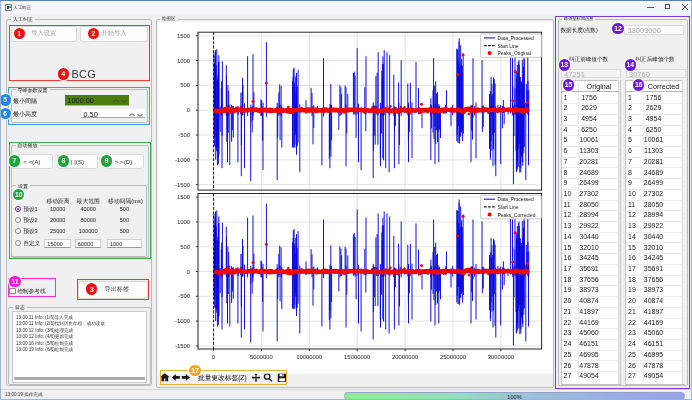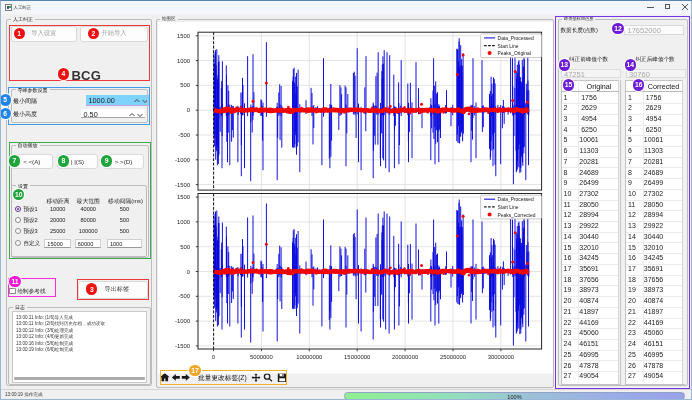--- a/index.html
+++ b/index.html
@@ -108,32 +108,32 @@
         <path d="M483.1 205.4H494.1" stroke="#1a1a1a" stroke-width="1.1" stroke-dasharray="2.6 1.4"></path>
         <circle cx="488.6" cy="212.9" r="2.0" fill="#f00500"></circle>
         <text x="496.6" y="199.8" font-size="4.9" fill="#1a1a1a">Data_Processed</text>
         <text x="496.6" y="207.5" font-size="4.9" fill="#1a1a1a">Start&nbsp;Line</text>
         <text x="496.6" y="215" font-size="4.9" fill="#1a1a1a">Peaks_Corrected</text>
 </svg>
     </div>
 
 <div class="btn" style="left:10px;top:25px;width:65.5px;height:15.5px;color:#9b9b9b;font-size:6.3px;padding-left:0px">导入设置</div>
 <div class="btn" style="left:79px;top:25px;width:68px;height:15.5px;color:#9b9b9b;font-size:6.3px;padding-left:0px">开始导入</div>
-<div style="position:absolute;left:70.5px;top:67px;font-size:13px;color:#333;white-space:nowrap;font-weight:700;letter-spacing:0.2px">BCG</div>
+<div style="position:absolute;left:70.5px;top:67px;font-size:11px;color:#333;white-space:nowrap;font-weight:400;letter-spacing:0.2px">BCG</div>
 <div style="position:absolute;left:7.5px;top:23.5px;width:141.0px;height:56.5px;border:1.6px solid #ef3937;box-sizing:border-box;z-index:30"></div>
 <div style="position:absolute;left:12.5px;top:26.8px;width:11.4px;height:11.4px;border-radius:50%;background:#ee1111;color:#fff;font-size:6.8px;font-weight:bold;display:flex;align-items:center;justify-content:center;z-index:40;box-shadow:0 0 0 1.2px rgba(255,255,255,0.85)">1</div>
     <div style="position:absolute;left:86.8px;top:26.8px;width:11.4px;height:11.4px;border-radius:50%;background:#ee1111;color:#fff;font-size:6.8px;font-weight:bold;display:flex;align-items:center;justify-content:center;z-index:40;box-shadow:0 0 0 1.2px rgba(255,255,255,0.85)">2</div>
     <div style="position:absolute;left:56.599999999999994px;top:67.3px;width:11.4px;height:11.4px;border-radius:50%;background:#ee1111;color:#fff;font-size:6.8px;font-weight:bold;display:flex;align-items:center;justify-content:center;z-index:40;box-shadow:0 0 0 1.2px rgba(255,255,255,0.85)">4</div>
 
 <div class="gb" style="left:9.5px;top:88px;width:137.0px;height:33.5px">
       <span style="left:4px;font-size:5px">寻峰参数设置</span>
     </div>
 <div style="position:absolute;left:12px;top:95.5px;font-size:6px;color:#1a1a1a;white-space:nowrap;">最小间隔</div>
 <div style="position:absolute;left:12px;top:109px;font-size:6px;color:#1a1a1a;white-space:nowrap;">最小高度</div>
-<div style="position:absolute;left:85px;top:93.5px;width:64px;height:11.299999999999997px;background:#7dd3fc;border-bottom:1.2px solid #c9a0dd;box-sizing:border-box">
+<div style="position:absolute;left:64px;top:93.5px;width:64px;height:11.299999999999997px;background:#4d7c0f;border-bottom:1.2px solid #c9a0dd;box-sizing:border-box">
       <span style="position:absolute;left:2.5px;top:1.2px;font-size:7.3px;color:#1a1a1a">1000.00</span>
       <svg width="16" height="8" style="position:absolute;right:1px;top:2px" viewBox="0 0 16 8">
         <path d="M1.5 5 4 2.5 6.5 5M9.5 3 12 5.5 14.5 3" fill="none" stroke="#444" stroke-width="1"></path>
       </svg>
     </div>
 <div style="position:absolute;left:80px;top:107.5px;width:64px;height:9.299999999999997px;background:#fff;border-bottom:1.2px solid #a8a8a8;box-sizing:border-box">
       <span style="position:absolute;left:2.5px;top:1.2px;font-size:7.3px;color:#1a1a1a">0.50</span>
       <svg width="16" height="8" style="position:absolute;right:1px;top:2px" viewBox="0 0 16 8">
         <path d="M1.5 5 4 2.5 6.5 5M9.5 3 12 5.5 14.5 3" fill="none" stroke="#444" stroke-width="1"></path>
       </svg>
@@ -226,21 +226,21 @@
 <rect x="121.6" y="2.9" width="4.2" height="2.4" fill="#fff"></rect>
 <rect x="124.4" y="3.1" width="1" height="1.8" fill="#1a1a1a"></rect>
 <rect x="121.3" y="7.3" width="5.8" height="3" fill="#fff"></rect>
 </svg>
 <div style="position:absolute;left:197px;top:373px;font-size:6.7px;color:#111;white-space:nowrap;z-index:3">批量更改标签(Z)</div>
 <div style="position:absolute;left:159px;top:369.3px;width:127px;height:15.199999999999989px;border:1.4px solid #efaf2f;box-sizing:border-box;z-index:30"></div>
 <div style="position:absolute;left:188.3px;top:363.6px;width:11.4px;height:11.4px;border-radius:50%;background:#f0a626;color:#fff;font-size:6.8px;font-weight:bold;display:flex;align-items:center;justify-content:center;z-index:40;box-shadow:0 0 0 1.2px rgba(255,255,255,0.85)">17</div>
 
 <div style="position:absolute;left:559.5px;top:26px;font-size:5.6px;color:#1a1a1a;white-space:nowrap;">数据长度(点数)</div>
 <div style="position:absolute;left:623px;top:23.5px;width:60px;height:10px;background:#fbfbfb;border:1px solid #d9d9d9;z-index:2">
-      <span style="position:absolute;left:2.5px;top:0.5px;font-size:7.5px;color:#a8a8a8">17652000</span>
+      <span style="position:absolute;left:2.5px;top:0.5px;font-size:7.5px;color:#a8a8a8">33003000</span>
     </div>
 <div style="position:absolute;left:568px;top:55px;font-size:5.6px;color:#1a1a1a;white-space:nowrap;">纠正前峰值个数</div>
 <div style="position:absolute;left:634.5px;top:55px;font-size:5.6px;color:#1a1a1a;white-space:nowrap;">纠正后峰值个数</div>
 <div style="position:absolute;left:559.5px;top:67.5px;width:60px;height:9.5px;background:#f4f4f4;border:1px solid #dcdcdc;z-index:2">
       <span style="position:absolute;left:2.5px;top:0.5px;font-size:7.5px;color:#a8a8a8">47251</span>
     </div>
 <div style="position:absolute;left:624.5px;top:67.5px;width:60px;height:9.5px;background:#f4f4f4;border:1px solid #dcdcdc;z-index:2">
       <span style="position:absolute;left:2.5px;top:0.5px;font-size:7.5px;color:#a8a8a8">30760</span>
     </div>
 <div style="position:absolute;left:559.5px;top:78.5px;width:60.4px;height:305px;background:#fff;border:1px solid #c3c3c3;box-sizing:border-box;z-index:5"></div>

